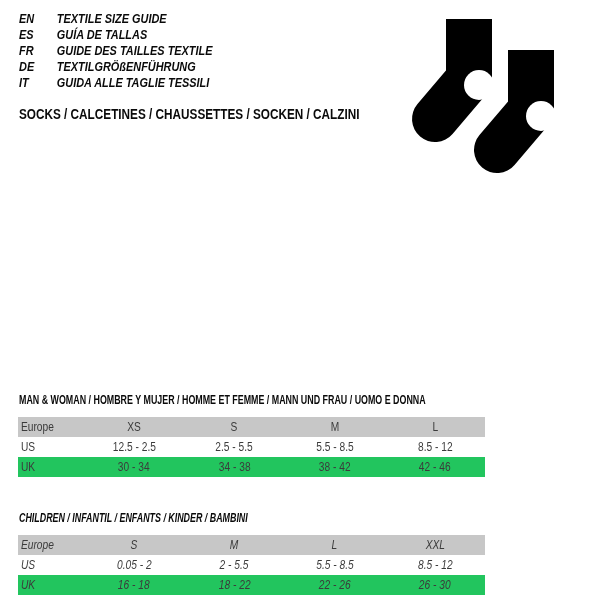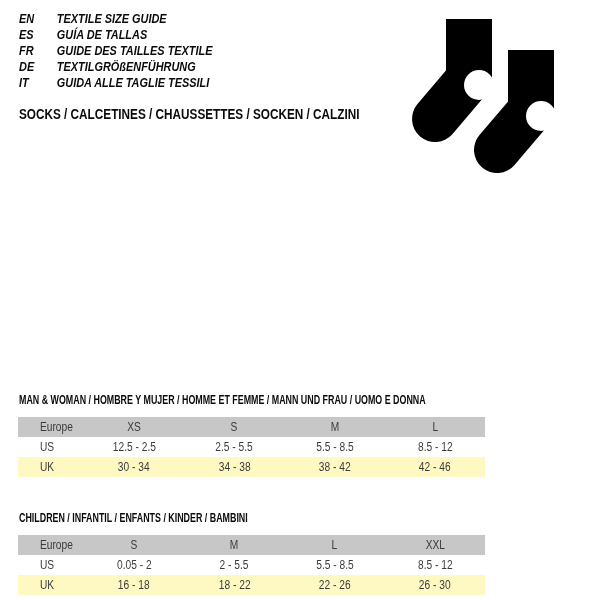--- a/index.html
+++ b/index.html
@@ -28,35 +28,35 @@
   
   .socks-wrap { position:absolute; left:396px; top:0; width:160px; height:180px; }
   .sock-fill { fill:#000000; }
   .sock-stroke { stroke:#000000; stroke-width:46; stroke-linecap:round; }
   .heel-hole { fill:#ffffff; }
 
   
   .tables-area { position:absolute; left:18px; top:0; width:467px; }
   .size-section { position:absolute; left:0; width:467px; }
   .section-0 { top:394px; }
-  .section-1 { top:512px; }
+  .section-1 { top:512px;font-style:italic; }
   .tbl-title {
     font-size:12px; font-weight:bold; color:#0a0a0a; line-height:13px;
     margin:0 0 10px 1px; transform:scaleX(0.74); transform-origin:left center;
     white-space:nowrap;
   }
   table.size-table { border-collapse:collapse; width:467px; table-layout:fixed; }
   col.c-label { width:66px; }
   .size-table th, .size-table td {
     height:20px; padding:0; font-weight:normal; font-size:12px;
     color:#3b3b3b; text-align:center; vertical-align:middle; white-space:nowrap;
   }
-  .size-table .lbl { text-align:left; padding-left:22px; }
+  .size-table .lbl { text-align:left; padding-left:3px; }
   .size-table thead tr { background:#c7c7c7; }
-  .size-table tr.alt { background:#fef9c3; }
+  .size-table tr.alt { background:#22c55e; }
   .cv { display:inline-block; transform:scaleX(0.85); transform-origin:center center; }
   .lbl .cv { transform-origin:left center; }
 </style>
 </head>
 <body>
 
 <div class="lang-list">
   <div class="lang-row">
     <span class="lang-code">EN</span>
     <span class="lang-label">TEXTILE SIZE GUIDE</span>

